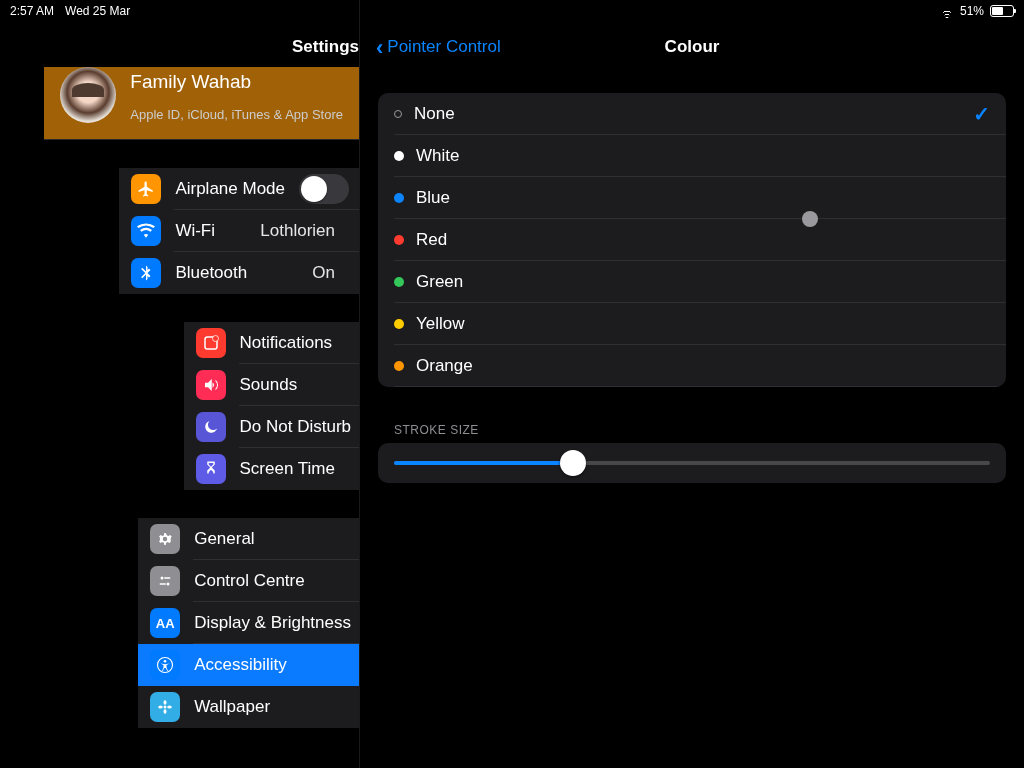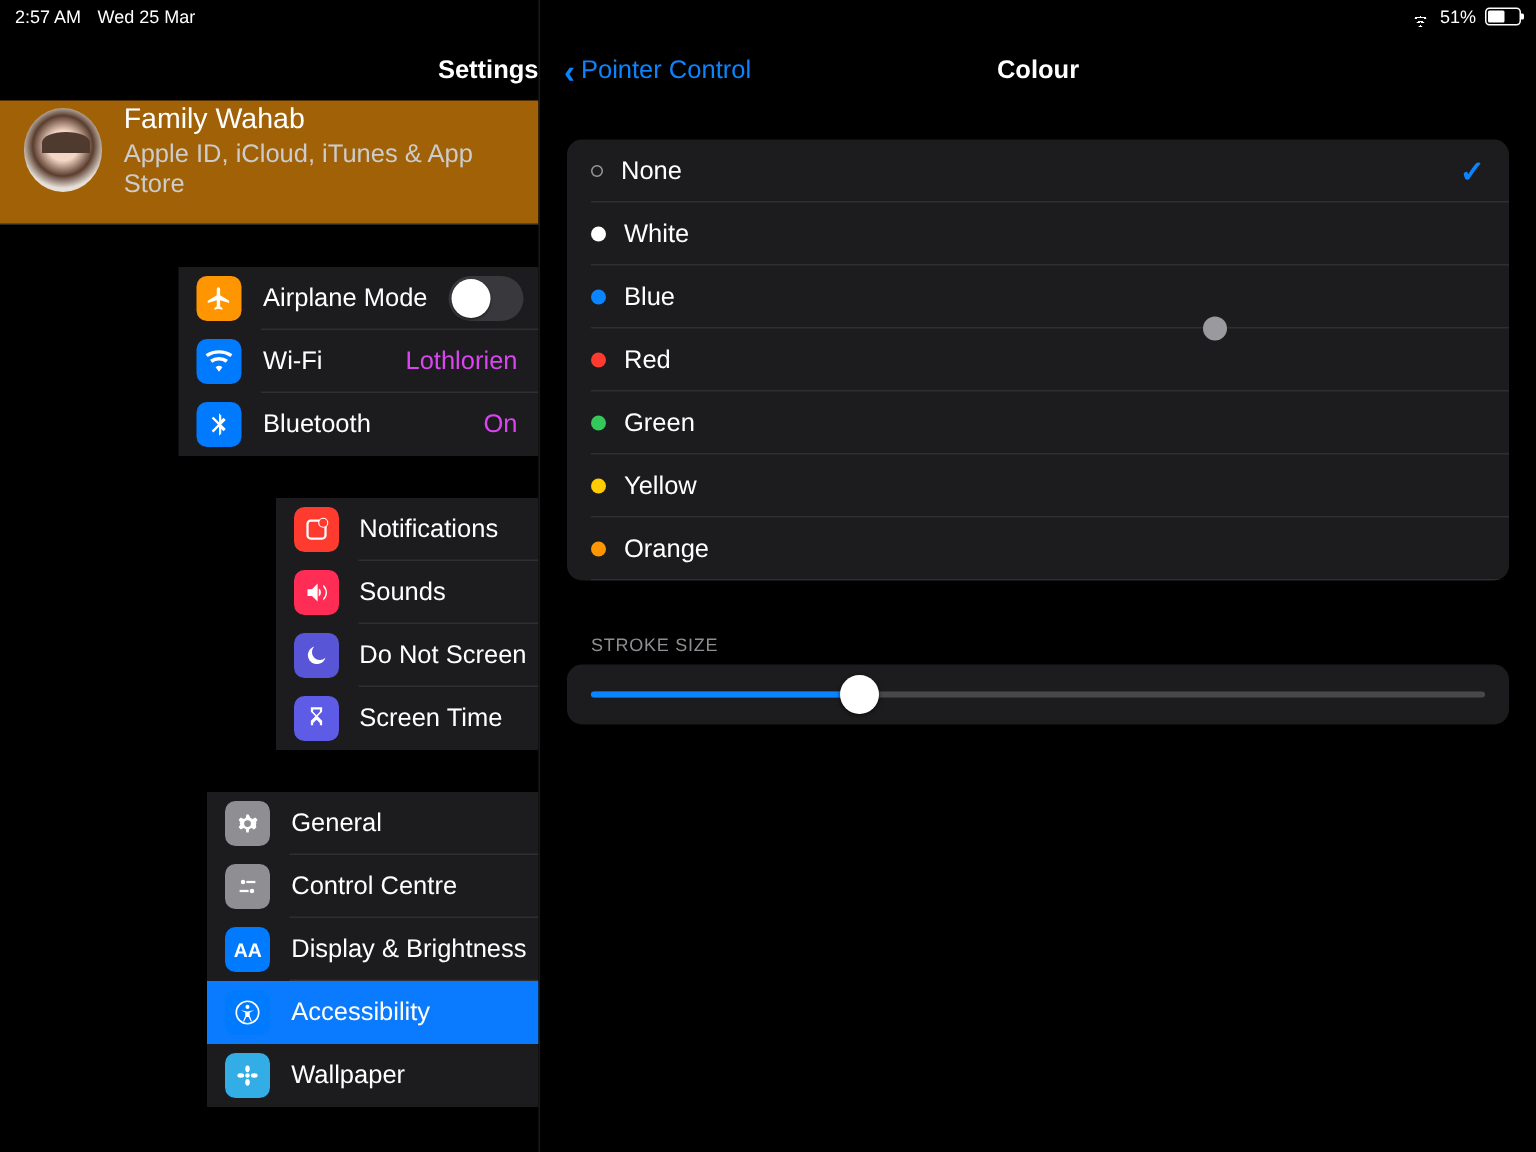--- a/index.html
+++ b/index.html
@@ -17,33 +17,33 @@
     .split { display: flex; position: absolute; top: 0; left: 0; right: 0; bottom: 0; }
     .sidebar { width: 360px; background: #000; border-right: 1px solid #1a1a1a; display:flex; flex-direction:column; overflow:hidden;align-items:flex-end;}
     .detail { flex: 1; background: #000; display:flex; flex-direction:column;}
 
     .sb-header { height: 65px; display: flex; align-items: flex-end; justify-content: center; padding-bottom: 8px; font-size: 17px; font-weight: 600; }
 
     .profile { display:flex; align-items:center; gap:14px; background:#a16207; padding:8px 16px 16px; border-bottom:1px solid #2a2a2c; margin-top: 2px; }
     .avatar { width:56px; height:56px; border-radius:50%; background: radial-gradient(circle at 50% 45%, #f4d6c6 25%, #5a3d2e 50%, #e7e0d8 70%); position:relative; overflow:hidden; margin-top:-8px;}
     .avatar::after{content:"";position:absolute;top:16px;left:12px;width:32px;height:14px;background:#4e3a2e;border-radius:50% 50% 0 0;} 
     .profile-text .name { font-size:19px; font-weight:500; color:#fff; margin-top:-6px;}
-    .profile-text .sub { font-size:17px; color:#ccc; margin-top:2px;}
+    .profile-text .sub { font-size:13px; color:#ccc; margin-top:14px;}
 
     .group-gap { height: 28px; background:#000; }
 
     .sb-group { background:#1c1c1e; }
     .sb-row { display:flex; align-items:center; height:42px; padding:0 8px 0 12px; gap:14px; cursor:pointer; position:relative;}
     .sb-row:not(:last-child) .sep { position:absolute; left:55px; right:0; bottom:0; height:1px; background:#2f2f31;}
     .sb-row.selected { background:#0a7aff; }
 
     .ic { width:30px; height:30px; border-radius:7px; display:flex; align-items:center; justify-content:center; flex-shrink:0; font-size:16px; }
     .ic svg { width:18px; height:18px; }
     .label { flex:1; font-size:17px; color:#fff; }
-    .value { font-size:17px; color:#d946ef; margin-right:6px;}
+    .value { font-size:17px; color:#e5e5e5; margin-right:16px;}
 
     .toggle { width:50px; height:30px; background:#39393d; border-radius:15px; position:relative; margin-right:2px;}
     .toggle .knob { width:26px; height:26px; background:#fff; border-radius:50%; position:absolute; top:2px; left:2px; box-shadow:0 1px 2px rgba(0,0,0,.5);}
 
     
     .bg-orange   { background:#ff9500; } .bg-blue{background:#007aff;} .bg-red{background:#ff3b30;}
     .bg-pink     { background:#ff2d55; } .bg-purple{background:#5856d6;} .bg-indigo{background:#5e5ce6;}
     .bg-gray     { background:#8e8e93; } .bg-teal{background:#32ade6;}
 
     
@@ -156,21 +156,21 @@
         </div>
         <span class="label">Sounds</span>
         <div class="sep"></div>
       </div>
       <div class="sb-row">
         <div class="ic bg-purple">
           <svg viewBox="0 0 24 24" fill="#fff">
               <path d="M20 14a8 8 0 1 1-10-10 7 7 0 0 0 10 10z"></path>
             </svg>
         </div>
-        <span class="label">Do Not Screen</span>
+        <span class="label">Do Not Disturb</span>
         <div class="sep"></div>
       </div>
       <div class="sb-row">
         <div class="ic bg-indigo">
           <svg viewBox="0 0 24 24" fill="#fff">
               <path d="M7 2h10v4l-4 4 4 4v4H7v-4l4-4-4-4V2zm2 2v2l3 3 3-3V4H9zm0 12v2h6v-2l-3-3-3 3z"></path>
             </svg>
         </div>
         <span class="label">Screen Time</span>
       </div>

